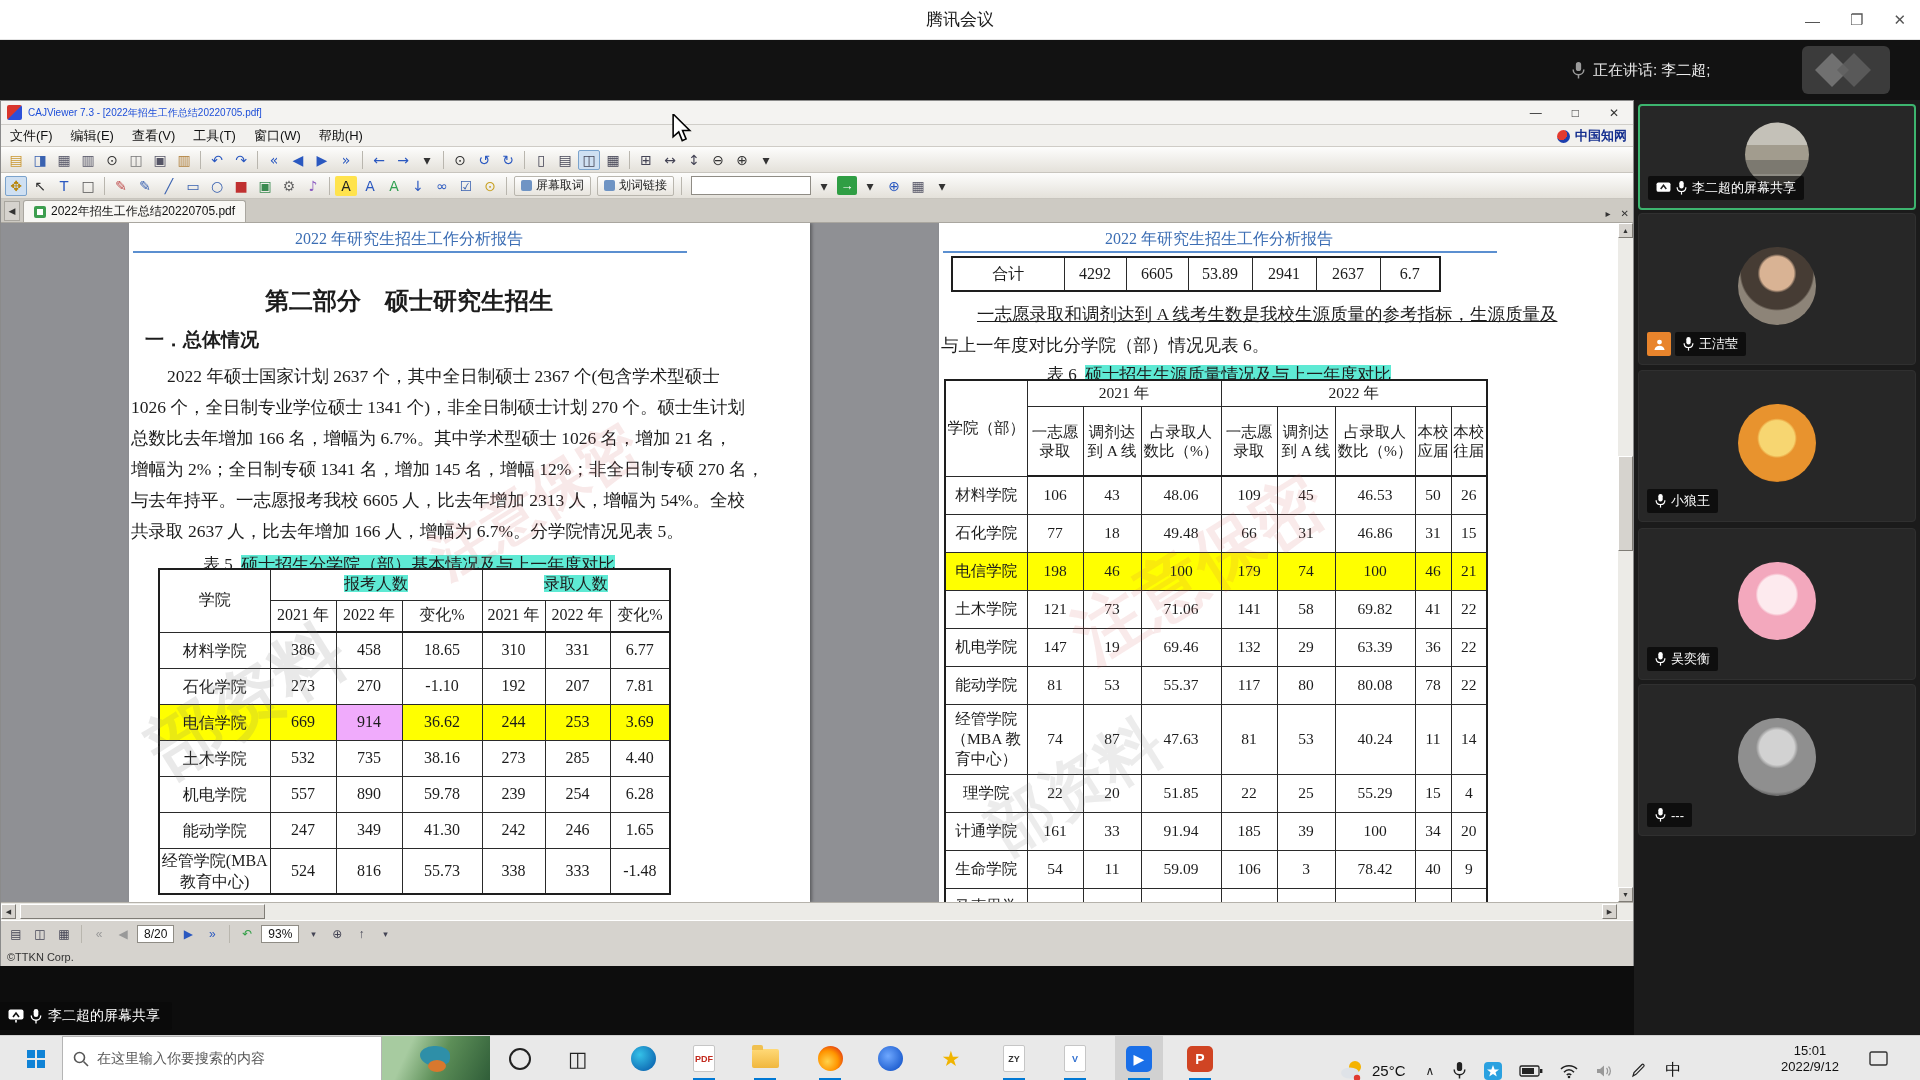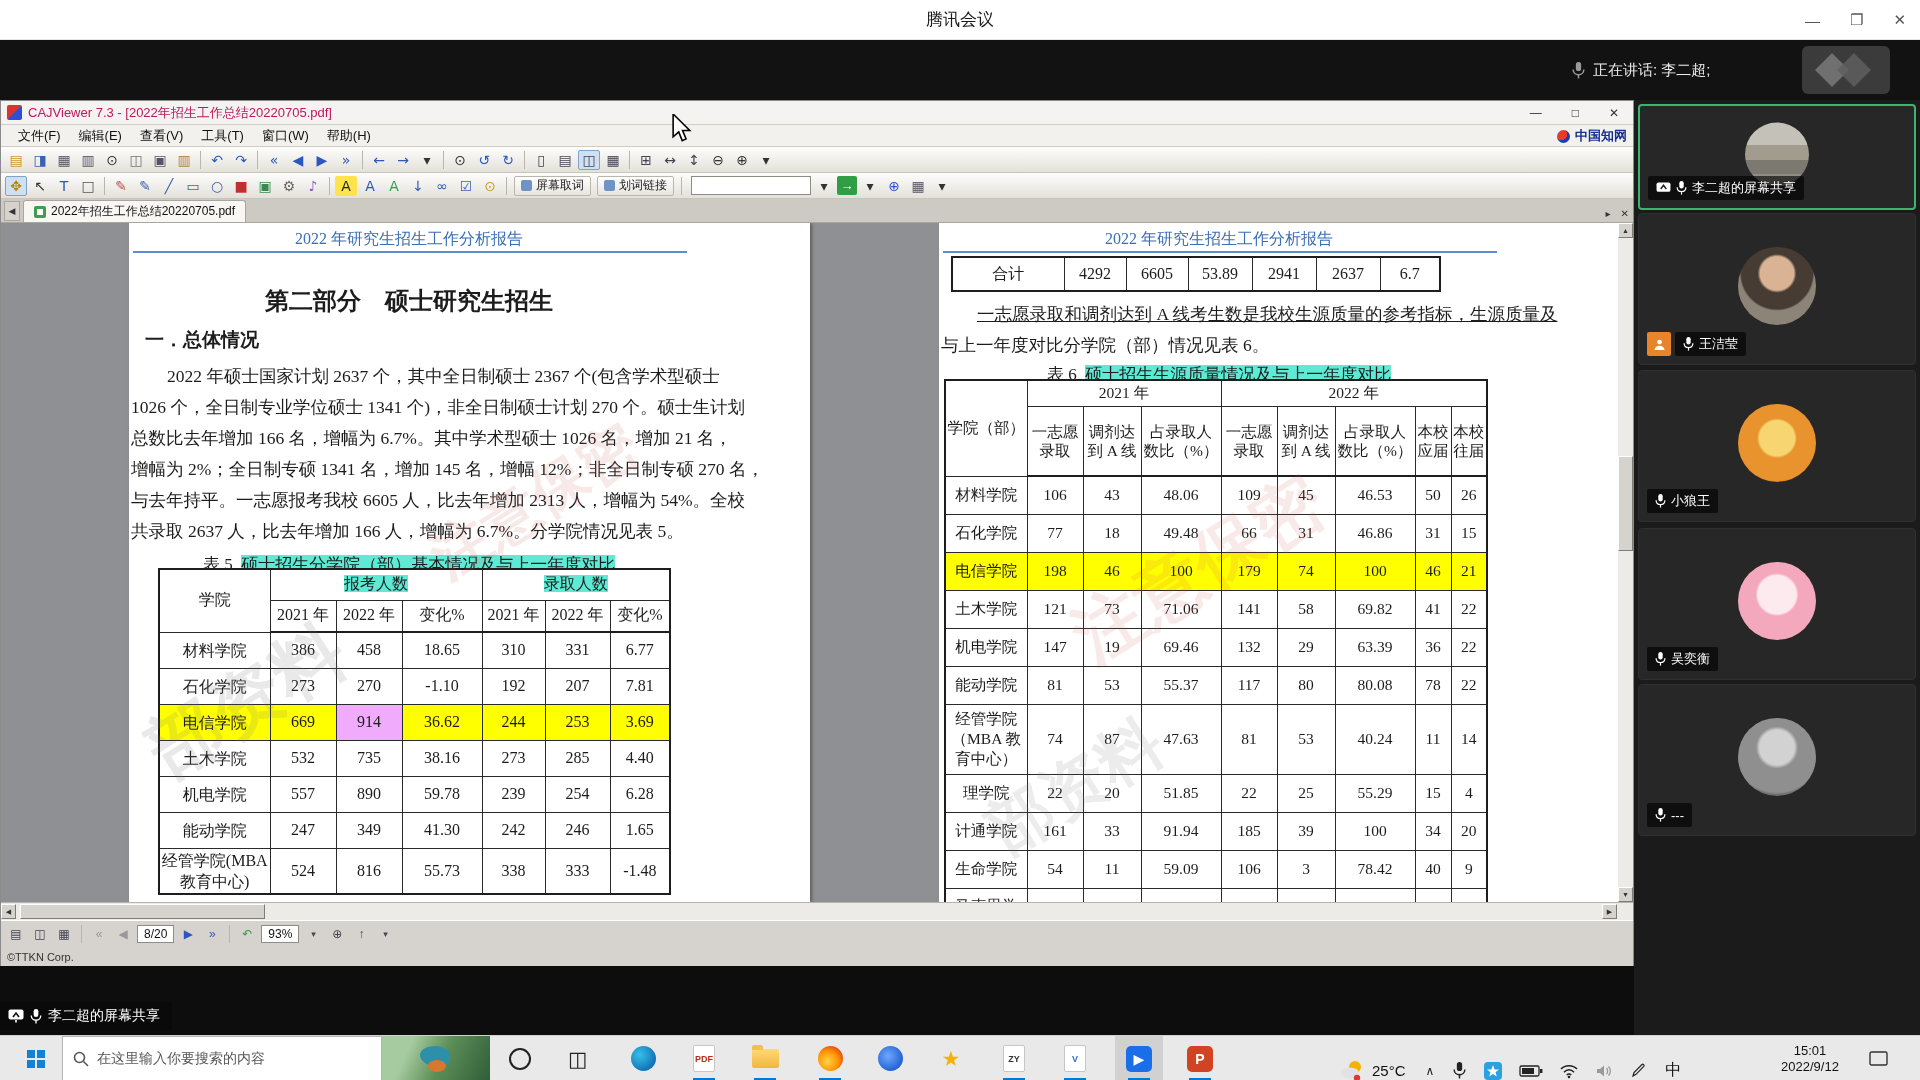--- a/index.html
+++ b/index.html
@@ -15,23 +15,23 @@
 .tm-dark{position:absolute;left:0;top:40px;width:1920px;height:60px;background:#121212}
 .speak{position:absolute;left:1572px;top:40px;height:60px;display:flex;align-items:center;gap:8px;color:#ececec;font-size:15px}
 .logobox{position:absolute;right:30px;top:46px;width:88px;height:48px;background:#3b3b3b;border-radius:6px;overflow:hidden}
 .logobox i{position:absolute;width:24px;height:24px;background:#7a7a7a;transform:rotate(45deg);top:12px;opacity:.85}
 .logobox i.d1{left:18px}.logobox i.d2{left:40px;background:#5f5f5f}
 
 
 .caj{position:absolute;left:0;top:100px;width:1634px;height:866px;background:#d6d3ce;border:1px solid #8b8b8b}
 .caj-title{height:24px;background:#f4f3f1;display:flex;align-items:center;padding:0 6px;border-bottom:1px solid #d0cec9}
 .caj-title .ico{width:15px;height:15px;margin-right:6px;background:linear-gradient(135deg,#d8352c 48%,#2c4fd8 52%);border-radius:2px}
-.caj-title .txt{font-size:13px;color:#be185d;flex:1}
+.caj-title .txt{font-size:10px;color:#1d4ed8;flex:1}
 .caj-title .wc{display:flex;gap:30px;color:#333;font-size:12px;margin-right:8px}
-.caj-menu{height:22px;background:#f2f1ee;display:flex;align-items:center;padding-left:8px;border-bottom:1px solid #cfccc6;position:relative}
+.caj-menu{height:22px;background:#f2f1ee;display:flex;align-items:center;border-bottom:1px solid #cfccc6;position:relative}
 .caj-menu .mi{font-size:13px;color:#111;padding:0 9px;line-height:22px}
 .brand{position:absolute;right:6px;top:0;height:22px;display:flex;align-items:center;gap:5px}
 .brand .bi{width:13px;height:13px;border-radius:50%;background:radial-gradient(circle at 35% 35%,#e33b30 45%,#1c3fae 48%)}
 .brand .bt{font-size:13px;font-weight:bold;color:#152f8f}
 .tbar{height:26px;background:linear-gradient(#fdfdfc,#e4e1da);border-bottom:1px solid #c8c5be;display:flex;align-items:center;padding:0 4px;gap:2px}
 .tico{width:22px;height:20px;display:inline-flex;align-items:center;justify-content:center;font-size:14px;border-radius:2px;color:#444;font-family:"DejaVu Sans",sans-serif}
 .tico.active{background:#cfe0f2;border:1px solid #7ba3cc}
 .tsep{width:1px;height:18px;background:#b9b6ae;margin:0 3px}
 .tbtn{display:inline-flex;align-items:center;gap:4px;font-size:12px;color:#222;border:1px solid #b9b6ae;background:linear-gradient(#fff,#e8e5de);border-radius:2px;height:20px;padding:0 6px;margin:0 2px}
 .tbtn .bx{width:11px;height:11px;background:#6f94c4;border-radius:2px}

